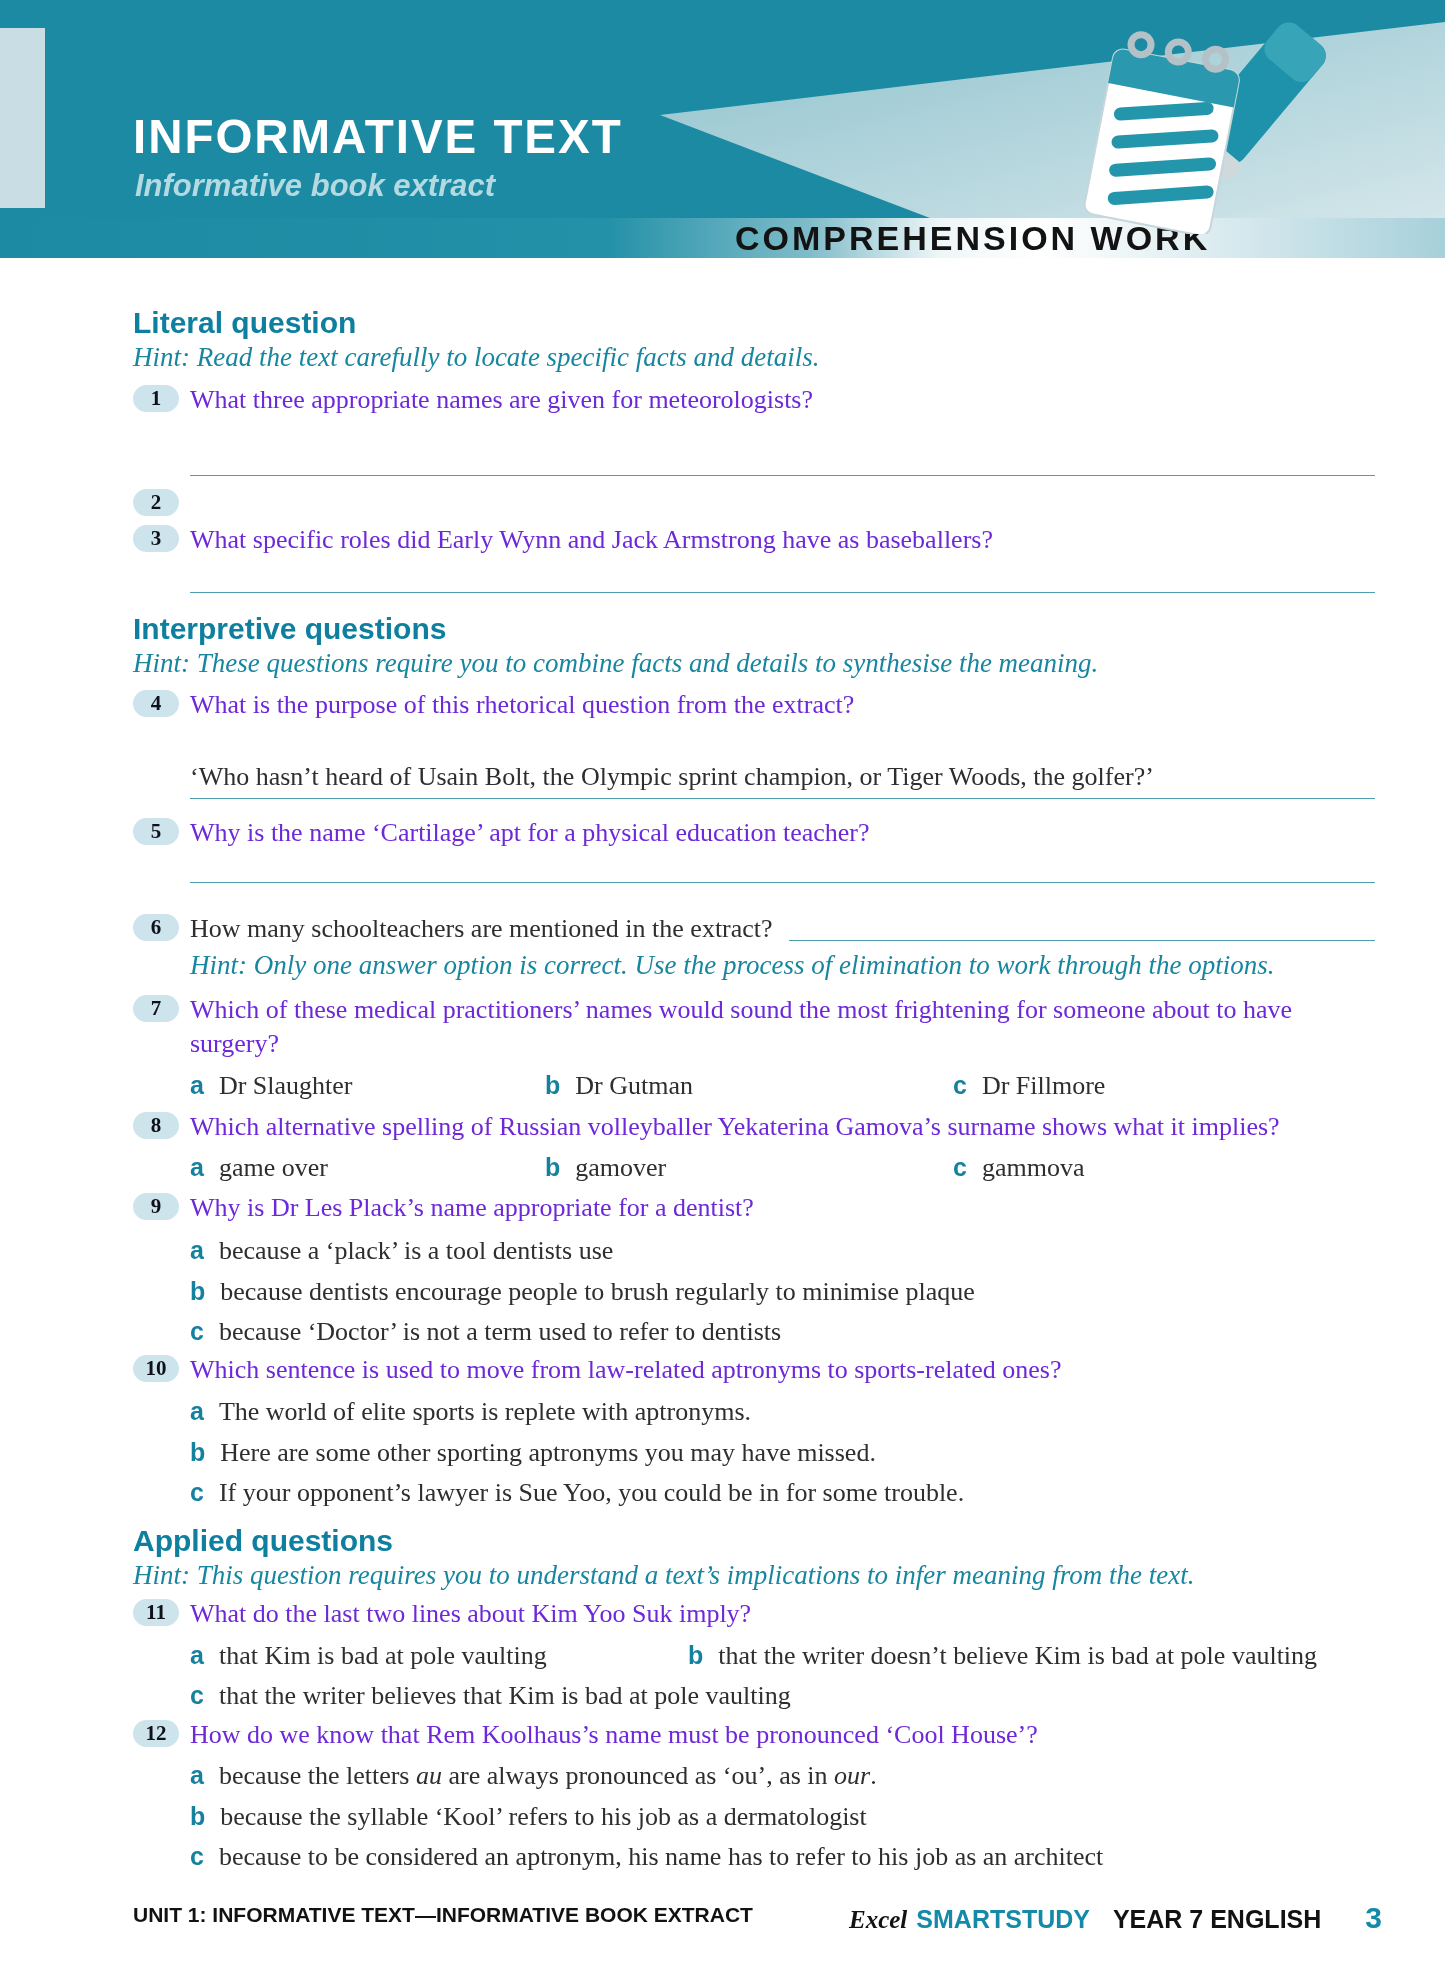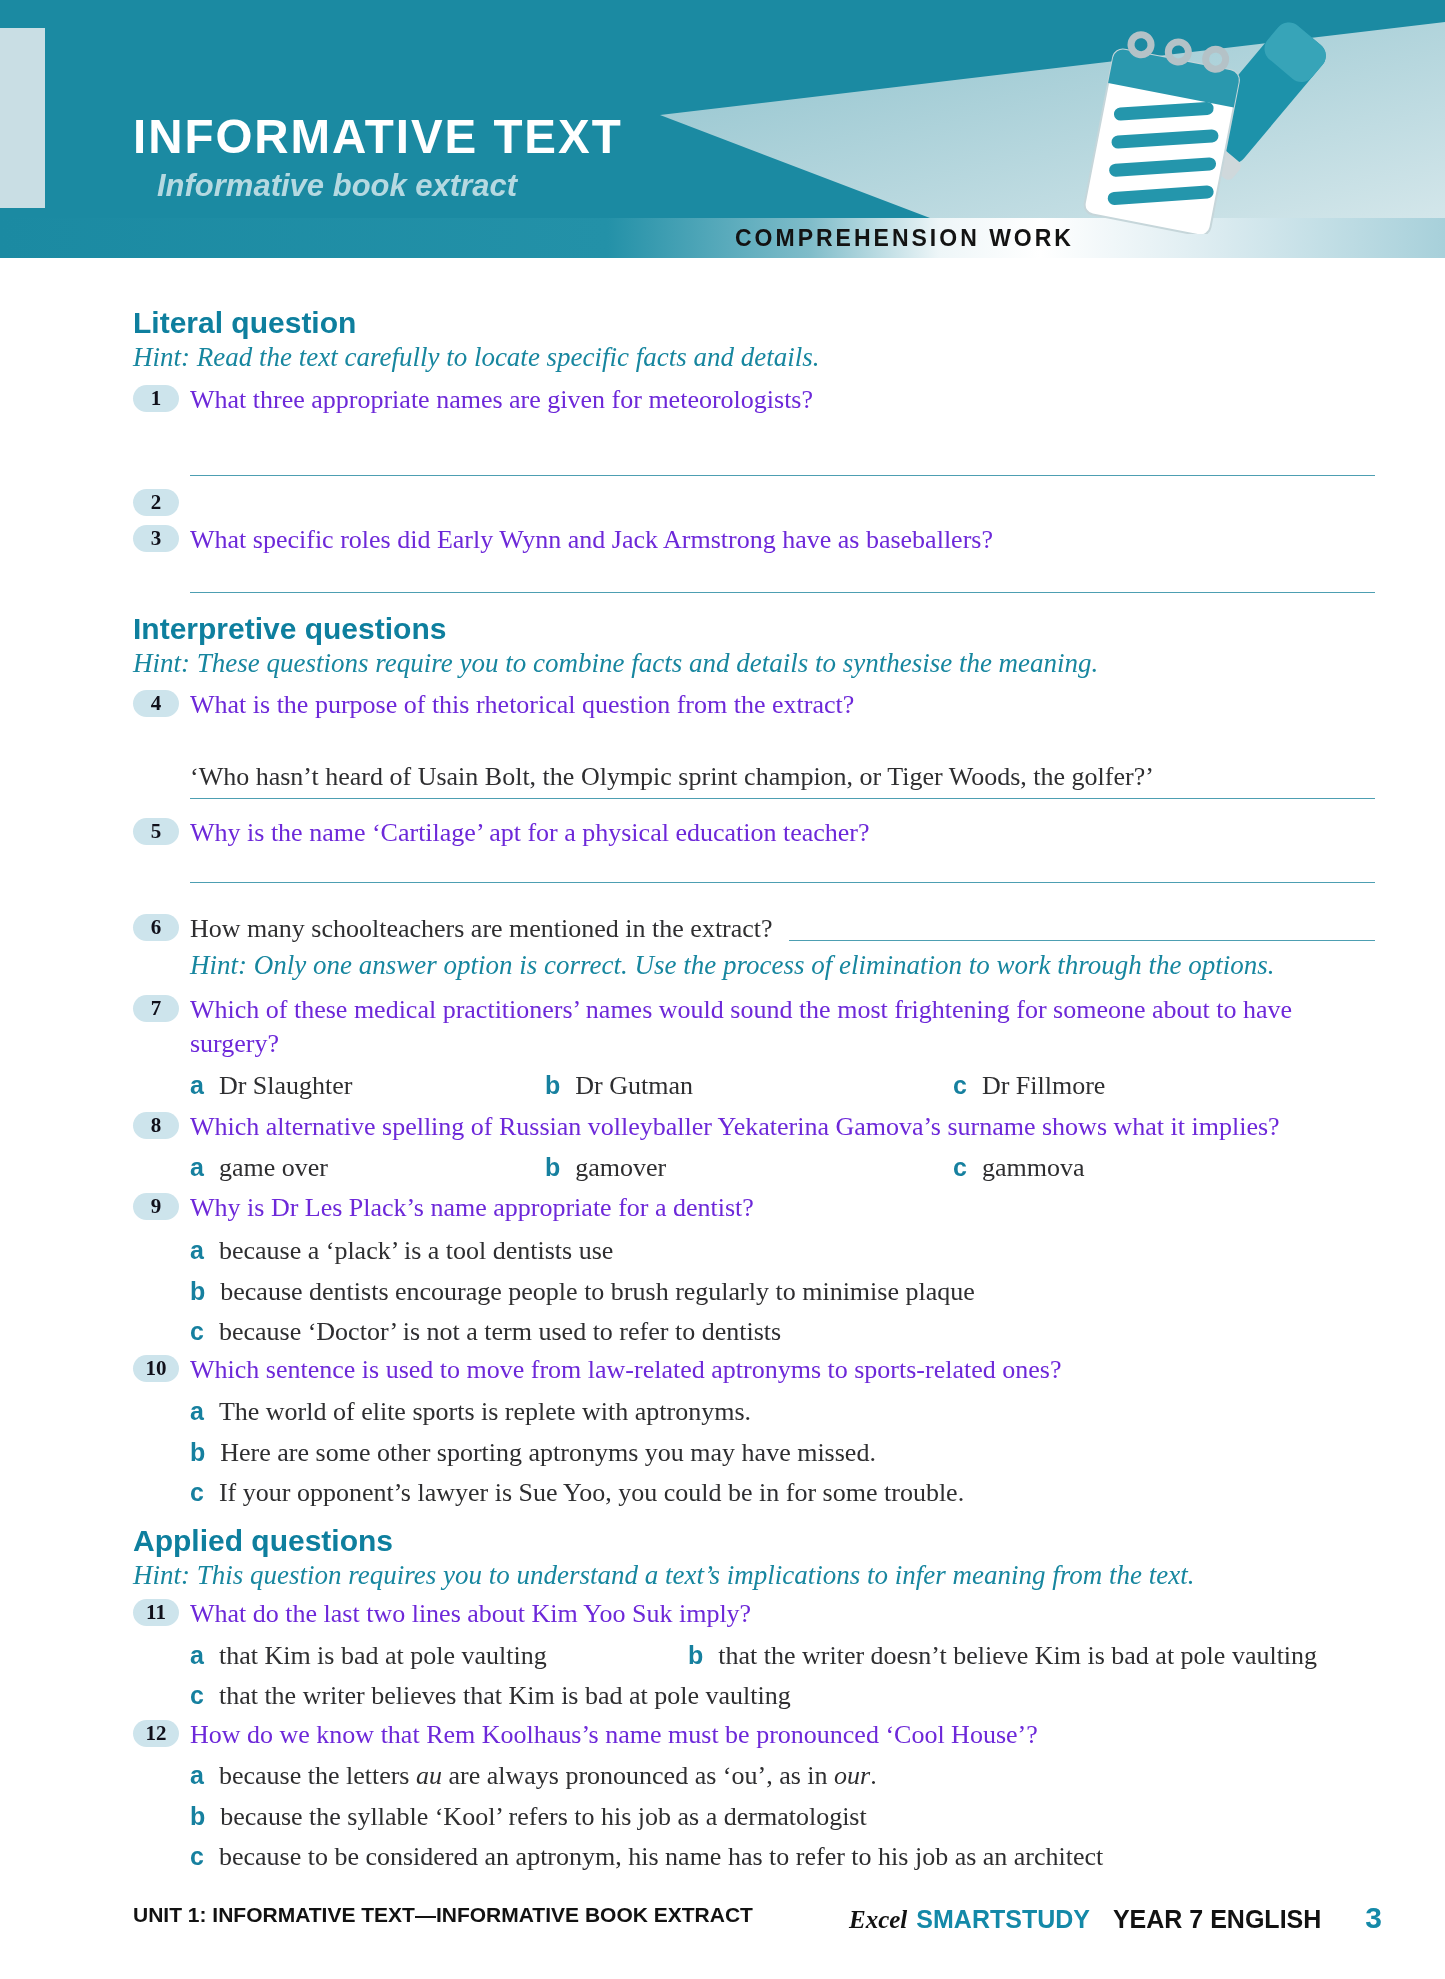--- a/index.html
+++ b/index.html
@@ -8,26 +8,26 @@
 
   
   .banner{position:absolute;left:0;top:0;width:1445px;height:258px;background:#1b8aa2;}
   .banner svg.bg{position:absolute;left:0;top:0;}
   .left-accent{position:absolute;left:0;top:28px;width:45px;height:180px;background:#c9dee4;}
   .title{position:absolute;left:133px;top:108px;color:#ffffff;
          font-family:"Liberation Sans","DejaVu Sans",sans-serif;
          font-weight:bold;font-size:49px;letter-spacing:2px;transform:scaleX(.97);transform-origin:left;}
   .subtitle{position:absolute;left:135px;top:168px;color:#b5d9e1;
          font-family:"Liberation Sans","DejaVu Sans",sans-serif;
-         font-weight:bold;font-style:italic;font-size:31px;margin-left:22px;}
+         font-weight:bold;font-style:italic;font-size:31px;}
   .strip{position:absolute;left:0;top:218px;width:1445px;height:40px;
          background:linear-gradient(90deg,#1b8aa2 0%,#2391a8 42%,#7fbcc9 56%,#eef6f8 65%,#ffffff 72%,#e2eff3 82%,#a7d0da 100%);}
   .strip-text{position:absolute;left:735px;top:218px;height:40px;line-height:40px;color:#131313;
          font-family:"Liberation Sans","DejaVu Sans",sans-serif;
-         font-weight:bold;font-size:23px;letter-spacing:3px;}
+         font-weight:bold;font-size:34px;letter-spacing:3px;}
   .pad-icon{position:absolute;left:1020px;top:22px;}
 
   
   .h2{position:absolute;left:133px;color:#0e7f9e;
       font-family:"Liberation Sans","DejaVu Sans",sans-serif;
       font-weight:bold;font-size:30px;}
   .hint{position:absolute;left:133px;color:#17869f;font-style:italic;font-size:27px;white-space:nowrap;}
   .hint.indent{left:190px;}
   .qnum{position:absolute;left:133px;width:46px;height:27px;border-radius:14px;background:#cde4ec;
         display:flex;align-items:center;justify-content:center;

